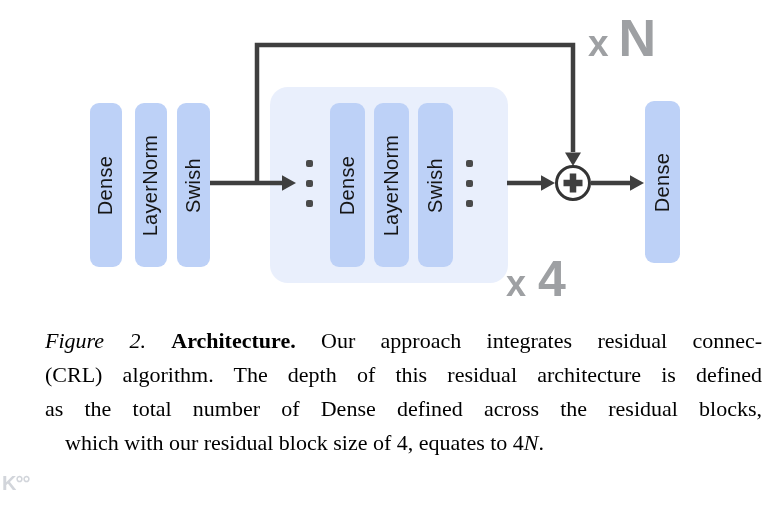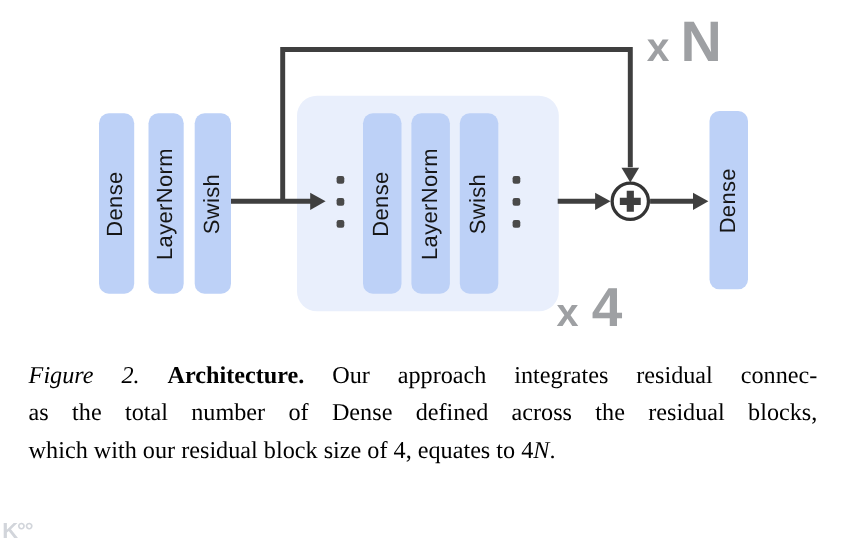--- a/index.html
+++ b/index.html
@@ -18,24 +18,24 @@
   .dotcol{position:absolute;z-index:2;display:flex;flex-direction:column;gap:13px;}
   .dot{width:7px;height:7px;background:#4a4a4a;border-radius:2px;}
   .mult{position:absolute;display:flex;align-items:baseline;z-index:3;
         color:#9ea0a3;font-weight:700;}
   .mult .xs{font-size:37px;}
   .mult .cnt{font-size:52px;}
   .mult-inner .xs{font-size:36px;}
   .mult-inner .cnt{font-size:50px;}
 
   
-  .caption{position:absolute;left:26px;top:324px;width:717px;
+  .caption{position:absolute;left:45px;top:324px;width:717px;
            font-family:"Liberation Serif",serif;font-size:22px;line-height:34px;color:#000;}
   .cap-line{text-align:justify;text-align-last:justify;}
-  .cap-line.last{text-align:left;text-align-last:left;}
+  .cap-line.last{text-align:left;text-align-last:left;margin-left:20px;}
   .it{font-style:italic;}
   .b{font-weight:700;}
   .mathN{font-style:italic;}
 
   
   .watermark{position:absolute;left:2px;top:472px;display:flex;align-items:center;gap:3px;
              color:#c3c8cf;opacity:.75;z-index:4;
              text-shadow:0 0 1px #ffffff;}
   .wm-logo{font-size:20px;font-weight:700;letter-spacing:-1px;}
   .wm-text{font-size:17px;letter-spacing:2px;font-weight:700;}
@@ -118,20 +118,23 @@
     </div>
   </div>
 
   <div class="caption">
     <div class="cap-line">
       <span class="it">Figure 2.</span>
       <span class="b">Architecture.</span>
       <span>Our approach integrates residual connec-</span>
     </div>
     <div class="cap-line">
+      <span>(CRL) algorithm. The depth of this residual architecture is defined</span>
+    </div>
+    <div class="cap-line">
       <span>as the total number of Dense defined across the residual blocks,</span>
     </div>
     <div class="cap-line last"><span>which with our residual block size of 4, equates to 4</span><span class="mathN">N</span><span>.</span></div>
   </div>
 
   <div class="watermark">
     <span class="wm-logo">K°°</span>
   </div>
 
 </div>

